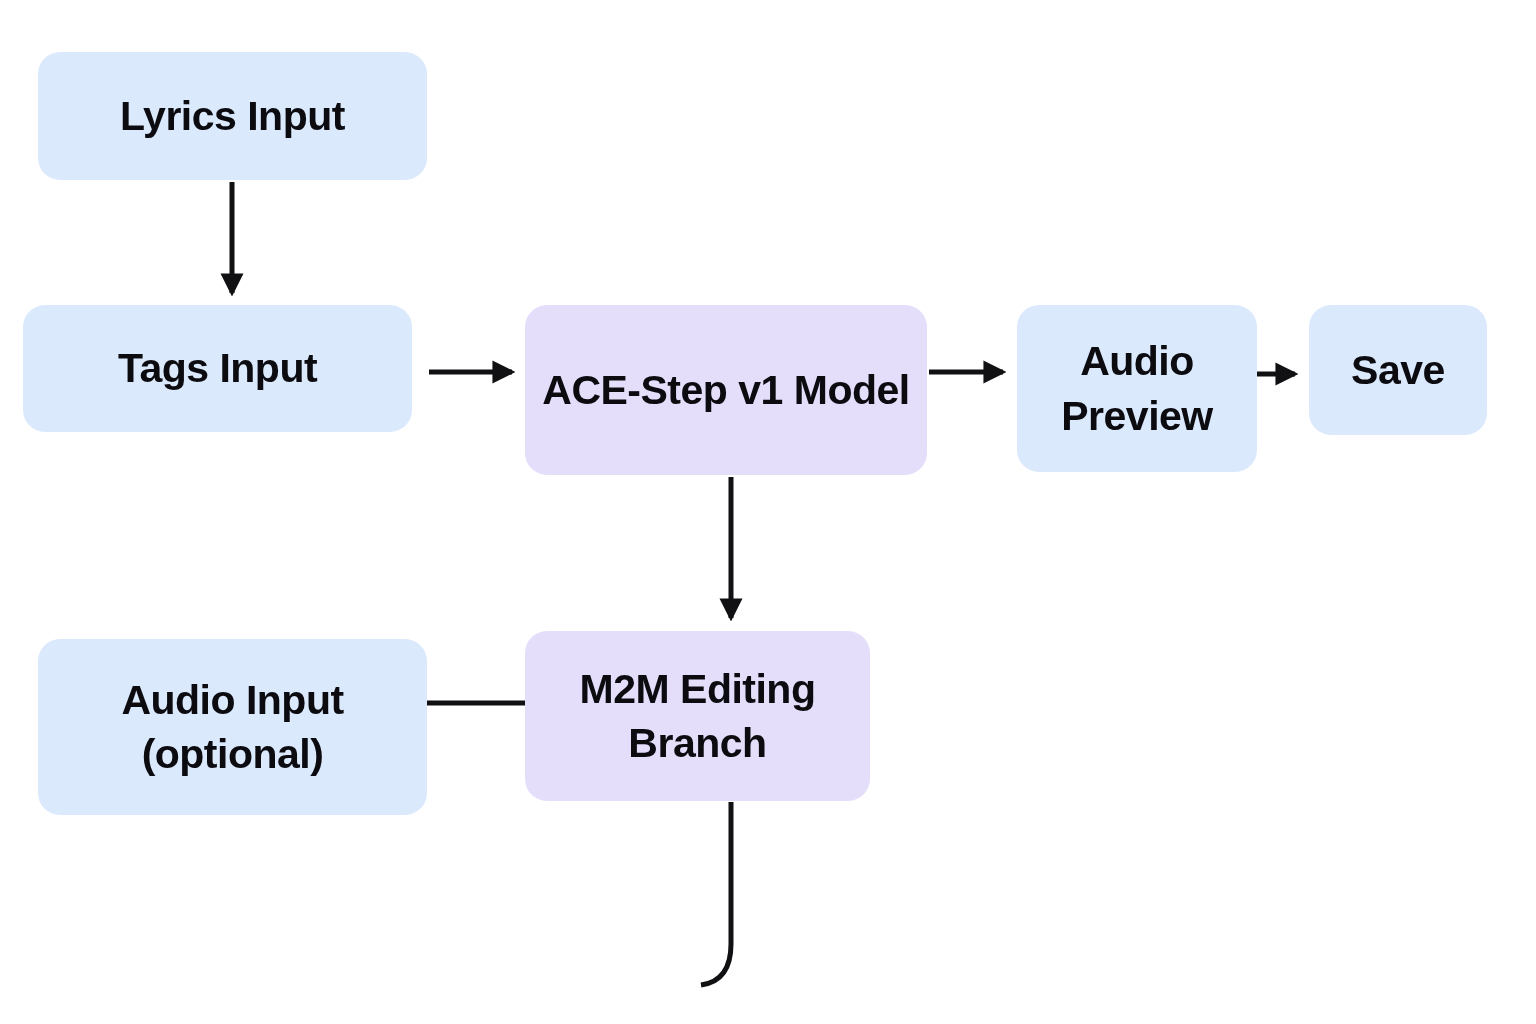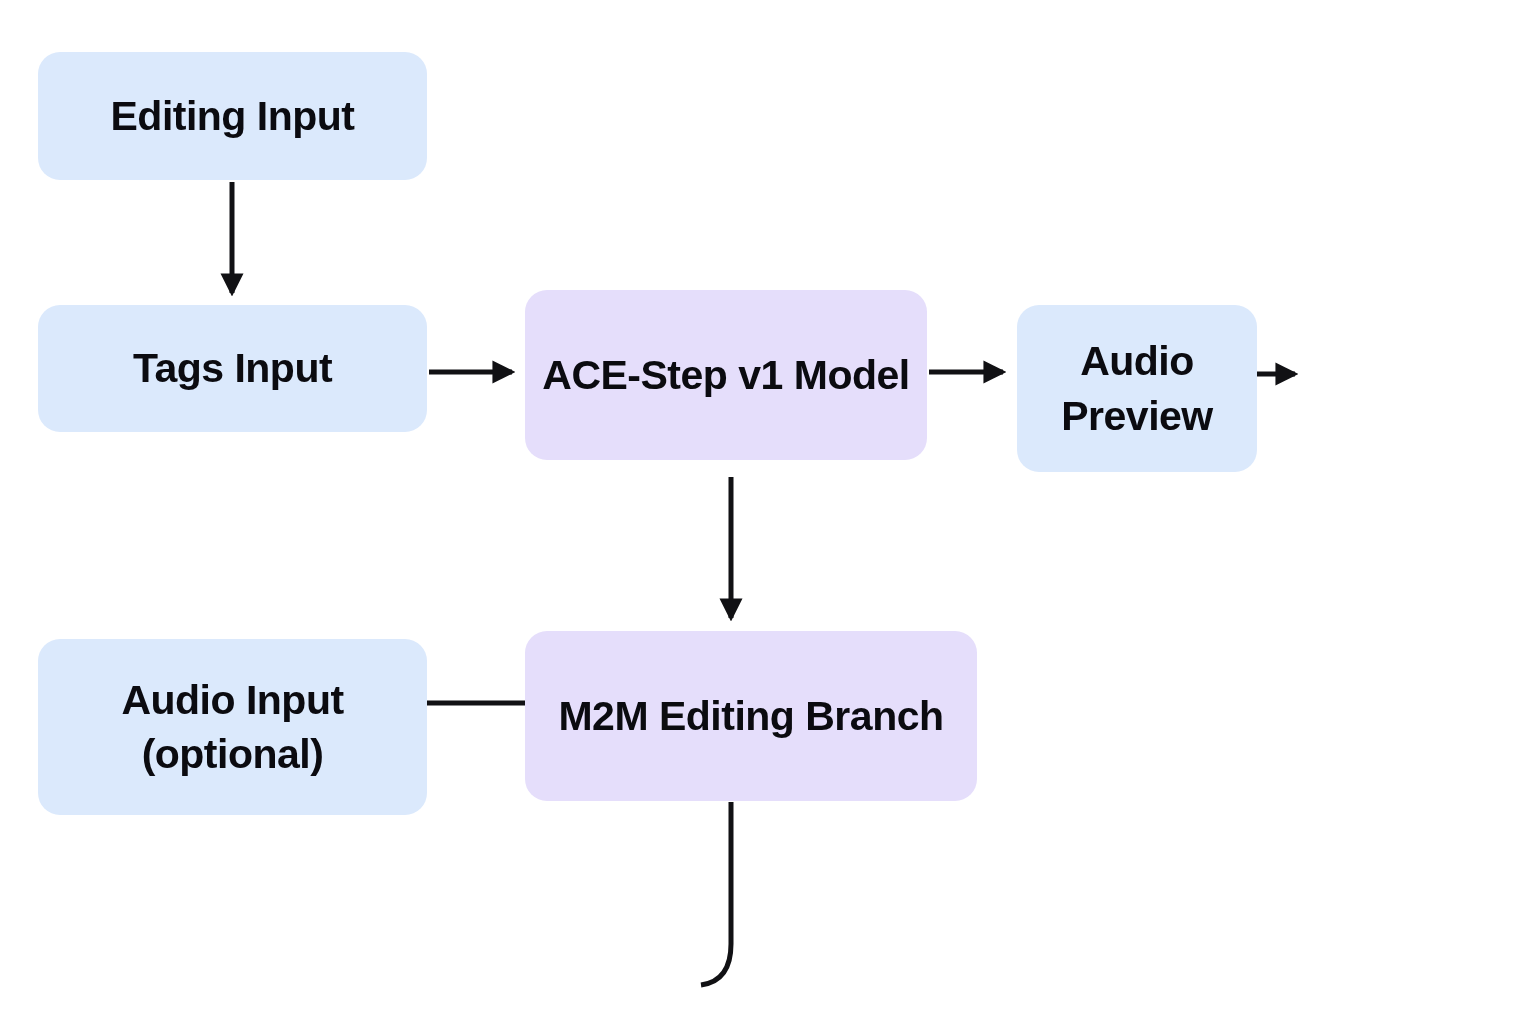--- a/index.html
+++ b/index.html
@@ -29,26 +29,26 @@
     text-align: center;
     border-radius: 22px;
     box-sizing: border-box;
     padding: 0 16px;
     font-weight: 700;
     font-size: 41px;
     line-height: 1.32;
     letter-spacing: -0.5px;
   }
   #n-lyrics   { left: 38px;   top: 52px;  width: 389px; height: 128px; }
-  #n-tags     { left: 38px;   top: 305px; width: 389px; height: 127px; }
-  #n-ace      { left: 525px;  top: 290px; width: 402px; height: 170px; }
+  #n-tags     { left: 23px;   top: 305px; width: 389px; height: 127px; }
+  #n-ace      { left: 525px;  top: 305px; width: 402px; height: 170px; }
   #n-preview  { left: 1017px; top: 305px; width: 240px; height: 167px; }
   #n-save     { left: 1309px; top: 305px; width: 178px; height: 130px; }
   #n-audioin  { left: 38px;   top: 596px; width: 389px; height: 176px; }
-  #n-m2m      { left: 525px;  top: 631px; width: 452px; height: 170px; }
+  #n-m2m      { left: 525px;  top: 631px; width: 345px; height: 170px; }
   .edge-layer path {
     fill: none;
     stroke-width: 5px;
   }
 </style>
 </head>
 <body>
 
 <div class="canvas" style="background-color: rgb(255, 255, 255);">
 
@@ -63,35 +63,38 @@
       <path d="M429 372 L512 372" marker-end="url(#ah)"></path>
       <path d="M929 372 L1003 372" marker-end="url(#ah)"></path>
       <path d="M1239 374 L1295 374" marker-end="url(#ah)"></path>
       <path d="M731 477 L731 618" marker-end="url(#ah)"></path>
       <path d="M427 703 L525 703"></path>
       <path d="M731 802 L731 944 Q731 981 701 985"></path>
     </g>
   </svg>
 
   <div class="node" id="n-lyrics" style="background-color: rgb(219, 233, 252);">
-    <span style="color: rgb(11, 11, 16);">Editing Input</span>
+    <span style="color: rgb(11, 11, 16);">Lyrics Input</span>
   </div>
 
   <div class="node" id="n-tags" style="background-color: rgb(219, 233, 252);">
     <span style="color: rgb(11, 11, 16);">Tags Input</span>
   </div>
 
   <div class="node" id="n-ace" style="background-color: rgb(229, 222, 251);">
     <span style="color: rgb(11, 11, 16);">ACE-Step v1 Model</span>
   </div>
 
   <div class="node" id="n-preview" style="background-color: rgb(219, 233, 252);">
     <span style="color: rgb(11, 11, 16);">Audio Preview</span>
   </div>
 
+  <div class="node" id="n-save" style="background-color: rgb(219, 233, 252);">
+    <span style="color: rgb(11, 11, 16);">Save</span>
+  </div>
 
   <div class="node" id="n-audioin" style="background-color: rgb(219, 233, 252); margin-top: 43px;">
     <span style="color: rgb(11, 11, 16);">Audio Input (optional)</span>
   </div>
 
   <div class="node" id="n-m2m" style="background-color: rgb(229, 222, 251);">
     <span style="color: rgb(11, 11, 16);">M2M Editing Branch</span>
   </div>
 
 </div>

